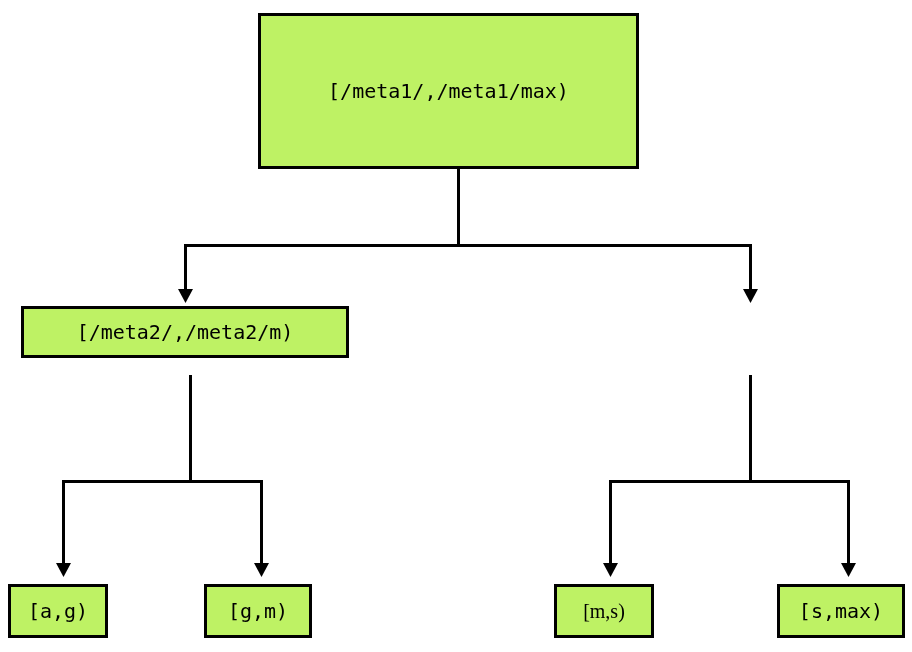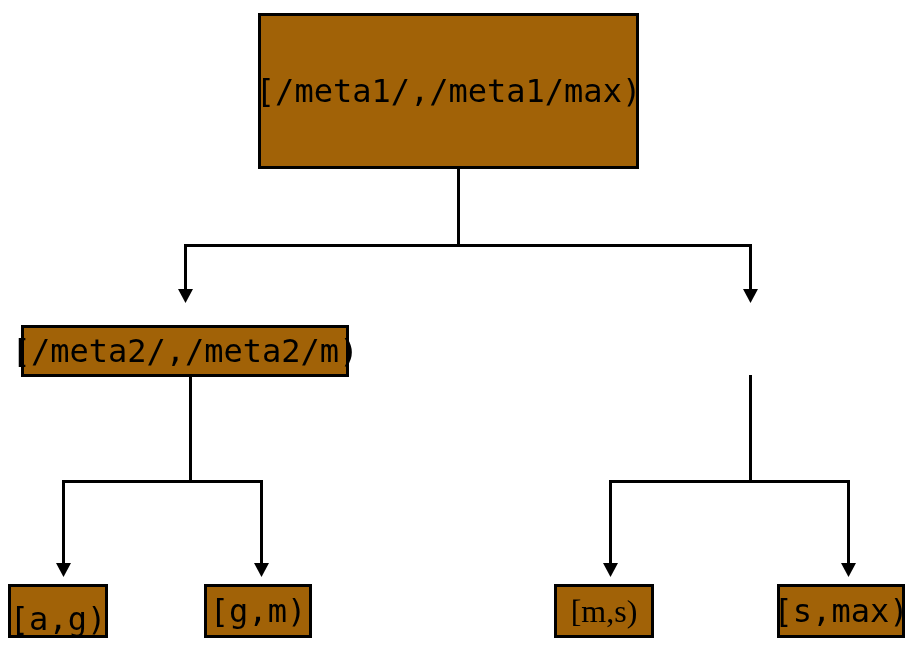--- a/index.html
+++ b/index.html
@@ -26,63 +26,62 @@
     left: 0;
     top: 0;
     width: 912px;
     height: 652px;
     pointer-events: none;
   }
   .node {
     position: absolute;
     box-sizing: border-box;
     border: 3px solid #000000;
-    background: #a16207;
+    background: #bef264;
     display: flex;
     align-items: center;
     justify-content: center;
     color: #000000;
     font-family: "DejaVu Sans Mono", "Liberation Mono", monospace;
-    font-size: 32px;
+    font-size: 20px;
     line-height: 1;
     letter-spacing: 0;
     white-space: pre;
   }
   .node-label {
     display: block;
     color: #000000;
   }
   
   #node-root {
     left: 258px;
     top: 13px;
     width: 381px;
     height: 156px;
   }
   
   #node-left-mid {
     left: 21px;
-    top: 325px;
+    top: 306px;
     width: 328px;
     height: 52px;
     text-align: center;
   }
   #node-right-mid {
     left: 580px;
     top: 323px;
     width: 325px;
     height: 52px;
   }
   
   #node-leaf-ag {
     left: 8px;
     top: 584px;
     width: 100px;
     height: 54px;
-    align-items: flex-end;
   }
   #node-leaf-gm {
     left: 204px;
     top: 584px;
     width: 108px;
     height: 54px;
   }
   #node-leaf-ms {
     left: 554px;
     top: 584px;

